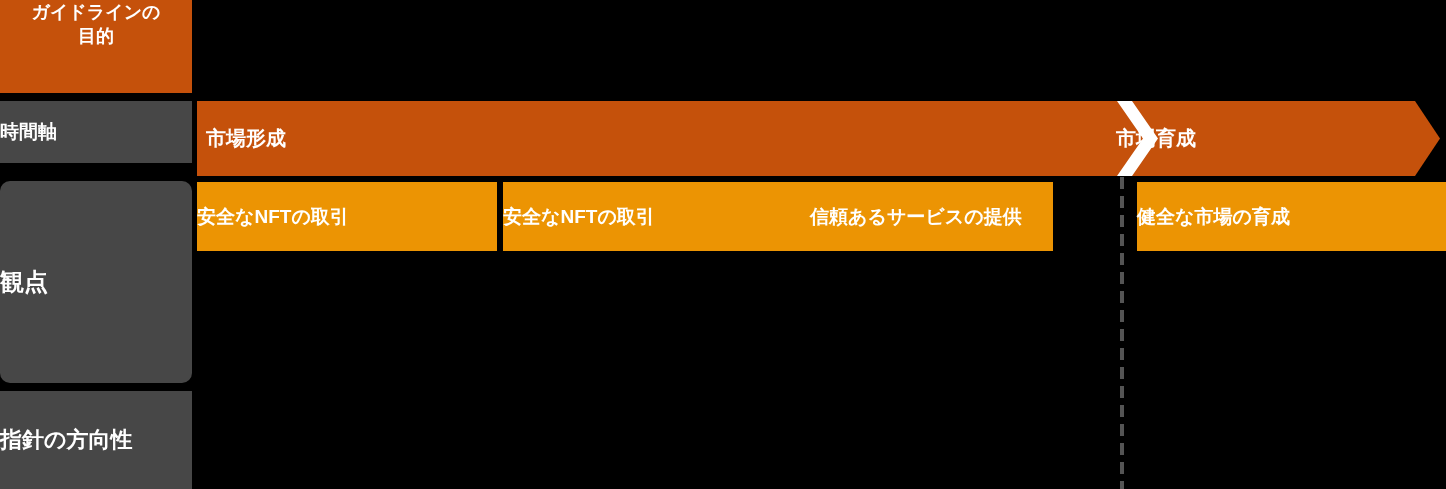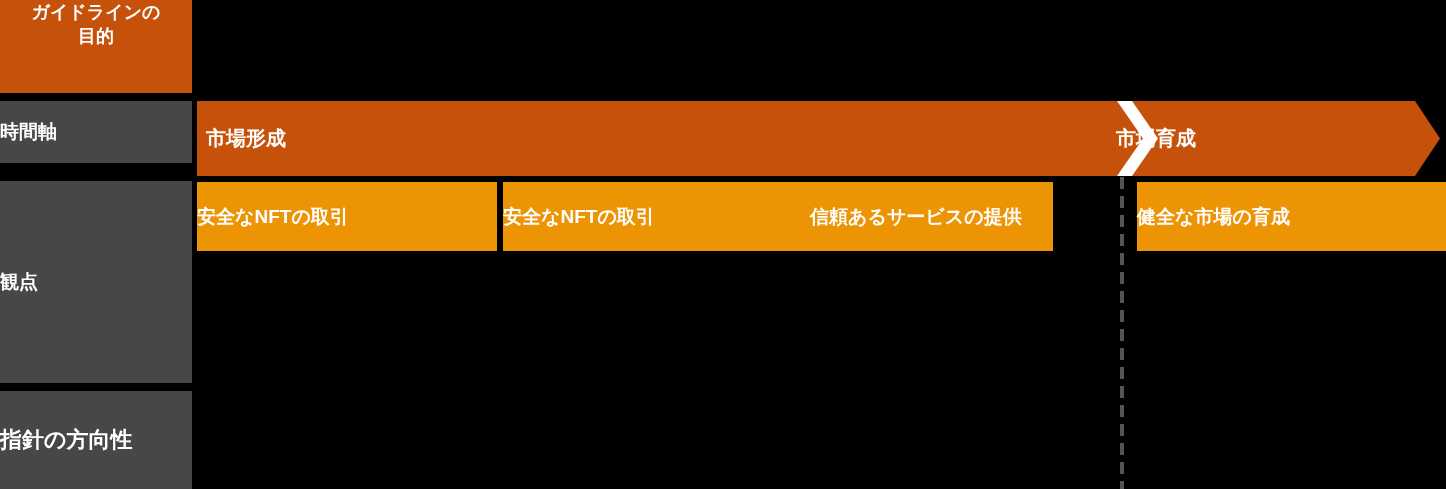--- a/index.html
+++ b/index.html
@@ -9,21 +9,21 @@
     font-family:"Liberation Sans","DejaVu Sans",sans-serif;
   }
   .abs{position:absolute;box-sizing:border-box;}
   .cell{
     display:flex;align-items:center;justify-content:flex-start;
     color:#ffffff;font-weight:bold;text-align:center;
   }
   
   .purpose-box{left:0;top:0;width:192px;height:93px;background:#C5510B;font-size:18px;line-height:1.35;flex-direction:column;}
   .timeaxis-box{left:0;top:101px;width:192px;height:62px;background:#474747;font-size:19px;}
-  .perspective-box{left:0;top:181px;width:192px;height:202px;background:#474747;font-size:19px;}
+  .perspective-box{left:0;top:181px;width:192px;height:202px;background:#474747;font-size:24px;border-radius:10px;}
   .direction-box{left:0;top:391px;width:192px;height:98px;background:#474747;font-size:22px;}
   
   .arrow-svg{left:197px;top:101px;width:1243px;height:75px;}
   .phase-label{top:101px;height:75px;font-size:20px;}
   .phase1{left:206px;width:920px;}
   .phase2{left:1116px;width:308px;}
   
   .pbox{top:182px;height:69px;background:#EC9403;font-size:19px;}
   .pbox1{left:197px;width:300px;}
   .pbox2{left:503px;width:364px;}

